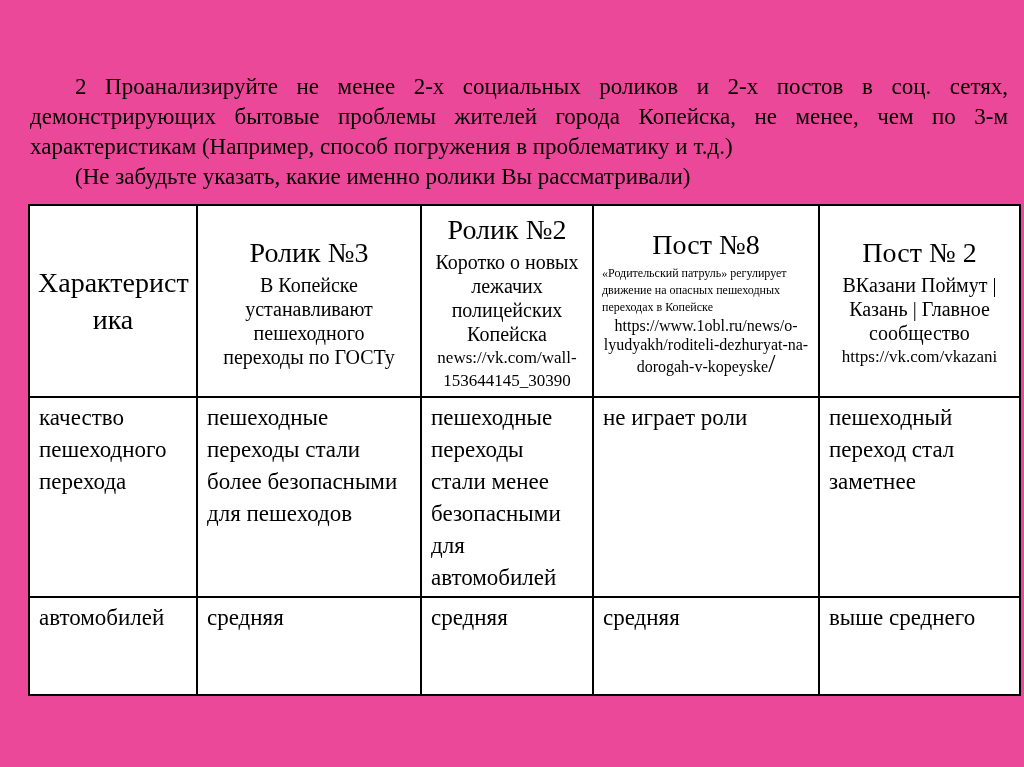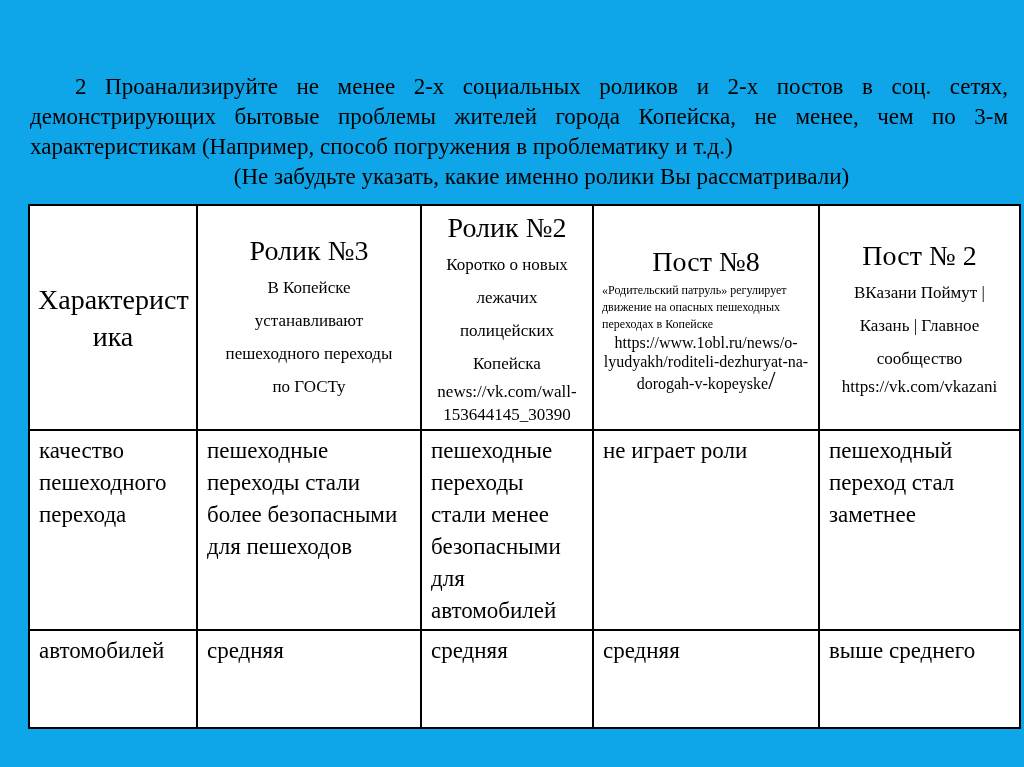--- a/index.html
+++ b/index.html
@@ -5,36 +5,36 @@
   * { box-sizing: border-box; }
   html, body { margin: 0; padding: 0; background: #ffffff; }
   body {
     width: 1024px; height: 767px;
     font-family: "Liberation Serif", "DejaVu Serif", serif;
     color: #000000;
   }
   .page {
     position: relative;
     width: 1024px; height: 767px;
-    background: #0ea5e9;
+    background: #ec4899;
     overflow: hidden;
   }
   .intro {
     position: absolute;
     left: 30px; top: 72px;
     width: 978px;
     font-size: 23px;
     line-height: 30px;
   }
   .intro p {
     margin: 0;
     text-indent: 45px;
     text-align: justify;
   }
-  .intro p.note { text-align: center; }
+  .intro p.note { text-align: left; }
 
   table.cmp {
     position: absolute;
     left: 28px; top: 204px;
     width: 991px;
     border-collapse: collapse;
     table-layout: fixed;
     background: #ffffff;
   }
   .cmp td {
@@ -51,21 +51,21 @@
   tr.r-safety { height: 98px; }
 
   tr.r-head td {
     vertical-align: middle;
     text-align: center;
     padding: 3px 8px;
     line-height: normal;
   }
   .h-title { font-size: 28px; line-height: 37px; }
   .pre { white-space: pre-line; }
-  .h-sub { font-size: 17px; line-height: 33px; margin-top: 2px; }
+  .h-sub { font-size: 20px; line-height: 24px; margin-top: 2px; }
   .h-link { font-size: 17px; line-height: 23px; overflow-wrap: break-word; word-wrap: break-word; }
   .c2 .h-sub { max-width: 188px; margin-left: auto; margin-right: auto; }
   .c4 .h-sub { text-align: left; font-size: 12px; line-height: 17px; }
   .c4 .h-link { font-size: 16px; line-height: 19px; }
   .c4 .slash { font-size: 26px; }
 </style>
 </head>
 <body>
 
 <div class="page">

